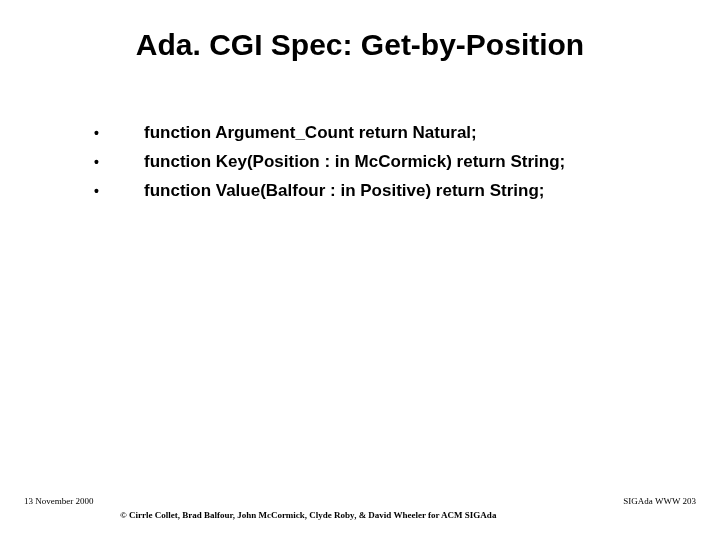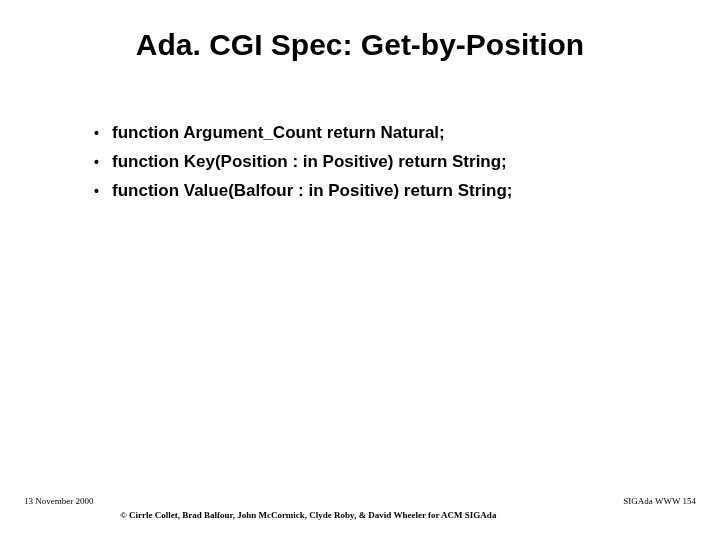--- a/index.html
+++ b/index.html
@@ -37,20 +37,21 @@
     line-height: 1.35;
   }
   .bullet-marker {
     flex-shrink: 0;
     width: 18px;
     font-size: 14px;
     line-height: 1.6;
   }
   .bullet-text {
     flex: 1;
+    margin-left: 32px;
   }
   .footer {
     position: absolute;
     bottom: 20px;
     left: 0;
     width: 100%;
   }
   .footer-date {
     position: absolute;
     left: 24px;
@@ -82,26 +83,26 @@
 <div class="slide">
   <h1 class="title">Ada. CGI Spec: Get-by-Position</h1>
 
   <div class="content">
     <div class="bullet-item">
       <span class="bullet-marker">•</span>
       <span class="bullet-text">function Argument_Count return Natural;</span>
     </div>
     <div class="bullet-item">
       <span class="bullet-marker">•</span>
-      <span class="bullet-text">function Key(Position : in Positive) return String;</span>
+      <span class="bullet-text">function Key(Position : in McCormick) return String;</span>
     </div>
     <div class="bullet-item">
       <span class="bullet-marker">•</span>
       <span class="bullet-text">function Value(Balfour : in Positive) return String;</span>
     </div>
   </div>
 
   <div class="footer">
     <div class="footer-date">13 November 2000</div>
     <div class="footer-center">© Cirrle Collet, Brad Balfour, John McCormick, Clyde Roby, &amp; David Wheeler for ACM SIGAda</div>
-    <div class="footer-right">SIGAda WWW 154</div>
+    <div class="footer-right">SIGAda WWW 203</div>
   </div>
 </div>
 
 </body></html>

